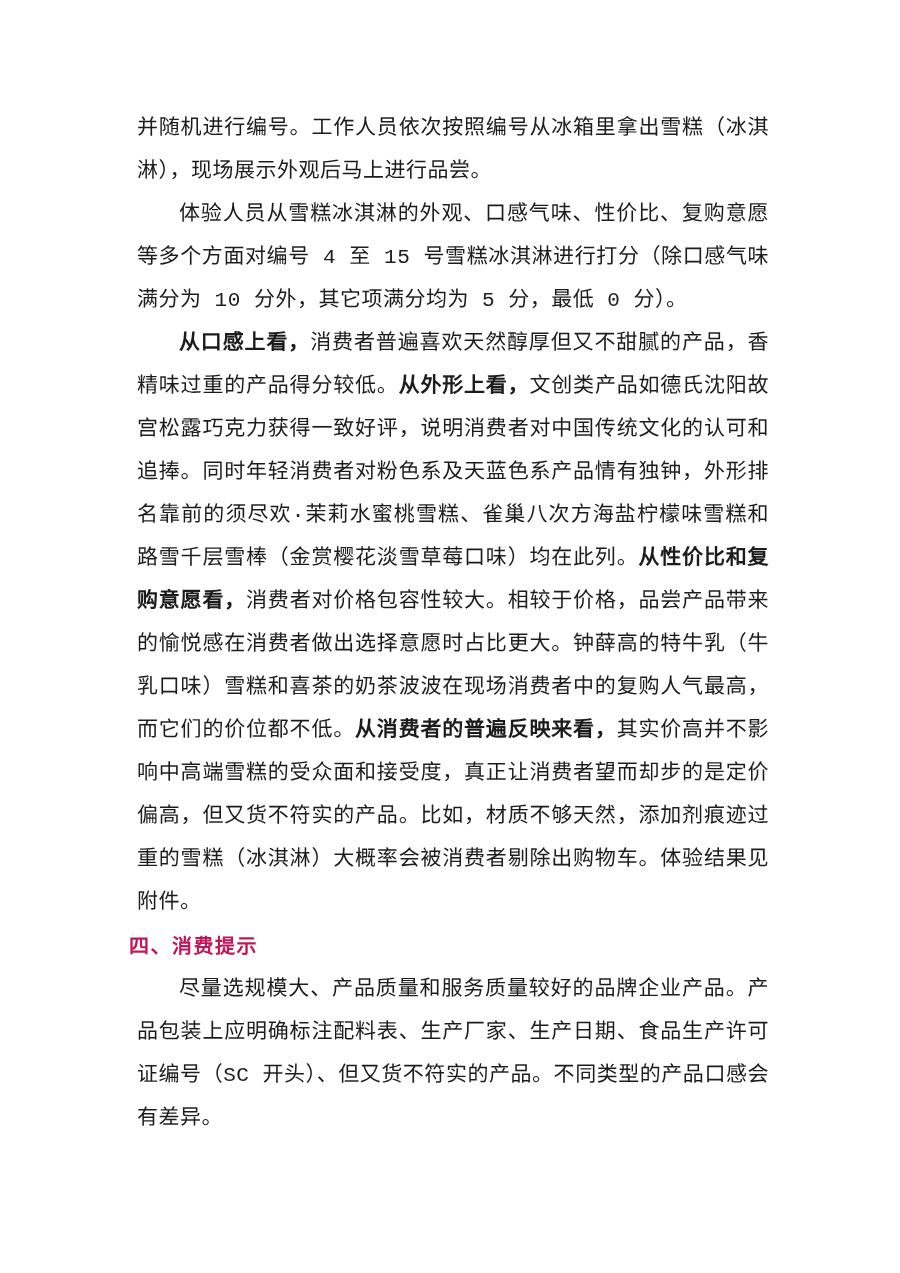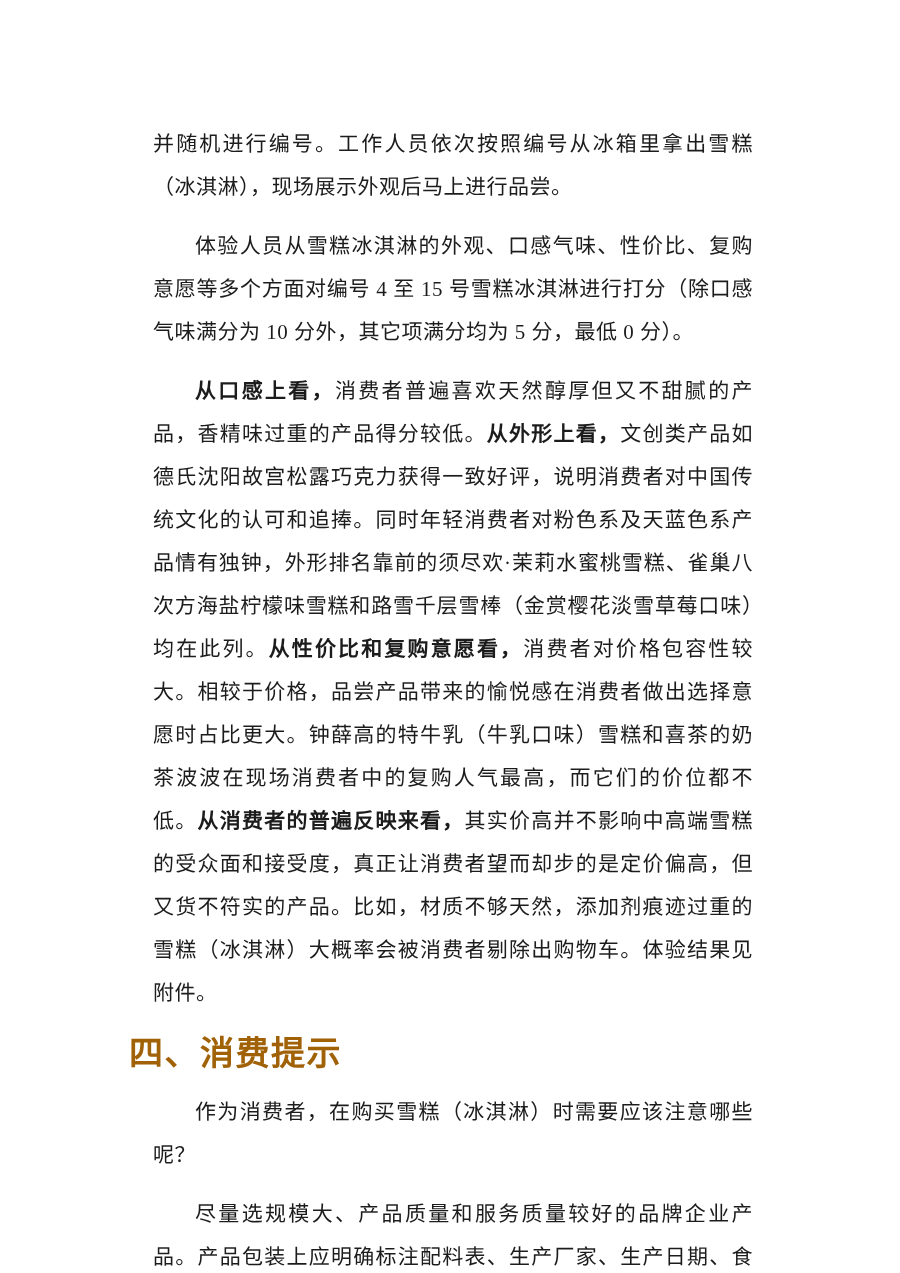--- a/index.html
+++ b/index.html
@@ -14,27 +14,27 @@
     position:absolute;
     left:137px;top:107px;width:632px;
     color:#1c1c1c;
     font-family:"Liberation Serif","DejaVu Serif",serif;
     font-size:21px;
     line-height:43px;
     text-align:justify;
     text-justify:inter-ideograph;
     letter-spacing:0.5px;
   }
-  .content p{margin:16px;text-indent:2em;}
+  .content p{margin:0;text-indent:2em;font-family:Liberation Mono, monospace;}
   .content p.noindent{text-indent:0;}
   .b{font-weight:bold;}
   h2.heading{
     font-family:"Liberation Sans","DejaVu Sans",sans-serif;
-    font-size:34px;font-weight:bold;
-    color:#a16207;
+    font-size:20px;font-weight:bold;
+    color:#be185d;
     margin:0 0 0 -8px;
     line-height:44px;
     text-indent:0;text-align:left;
     letter-spacing:1.5px;
   }
 </style>
 </head>
 <body>
 
 <div class="page">
@@ -43,19 +43,18 @@
     <p class="noindent">并随机进行编号。工作人员依次按照编号从冰箱里拿出雪糕（冰淇淋），现场展示外观后马上进行品尝。</p>
 
     <p>体验人员从雪糕冰淇淋的外观、口感气味、性价比、复购意愿等多个方面对编号 4 至 15 号雪糕冰淇淋进行打分（除口感气味满分为 10 分外，其它项满分均为 5 分，最低 0 分）。</p>
 
     <p>
       <span class="b">从口感上看，</span><span>消费者普遍喜欢天然醇厚但又不甜腻的产品，香精味过重的产品得分较低。</span><span class="b">从外形上看，</span><span>文创类产品如德氏沈阳故宫松露巧克力获得一致好评，说明消费者对中国传统文化的认可和追捧。同时年轻消费者对粉色系及天蓝色系产品情有独钟，外形排名靠前的须尽欢·茉莉水蜜桃雪糕、雀巢八次方海盐柠檬味雪糕和路雪千层雪棒（金赏樱花淡雪草莓口味）均在此列。</span><span class="b">从性价比和复购意愿看，</span><span>消费者对价格包容性较大。相较于价格，品尝产品带来的愉悦感在消费者做出选择意愿时占比更大。钟薛高的特牛乳（牛乳口味）雪糕和喜茶的奶茶波波在现场消费者中的复购人气最高，而它们的价位都不低。</span><span class="b">从消费者的普遍反映来看，</span><span>其实价高并不影响中高端雪糕的受众面和接受度，真正让消费者望而却步的是定价偏高，但又货不符实的产品。比如，材质不够天然，添加剂痕迹过重的雪糕（冰淇淋）大概率会被消费者剔除出购物车。体验结果见附件。</span>
     </p>
 
     <h2 class="heading">四、消费提示</h2>
 
-    <p>作为消费者，在购买雪糕（冰淇淋）时需要应该注意哪些呢？</p>
 
 
     <p>尽量选规模大、产品质量和服务质量较好的品牌企业产品。产品包装上应明确标注配料表、生产厂家、生产日期、食品生产许可证编号（SC 开头）、但又货不符实的产品。不同类型的产品口感会有差异。</p>
 
   </div>
 </div>
 
 </body></html>

